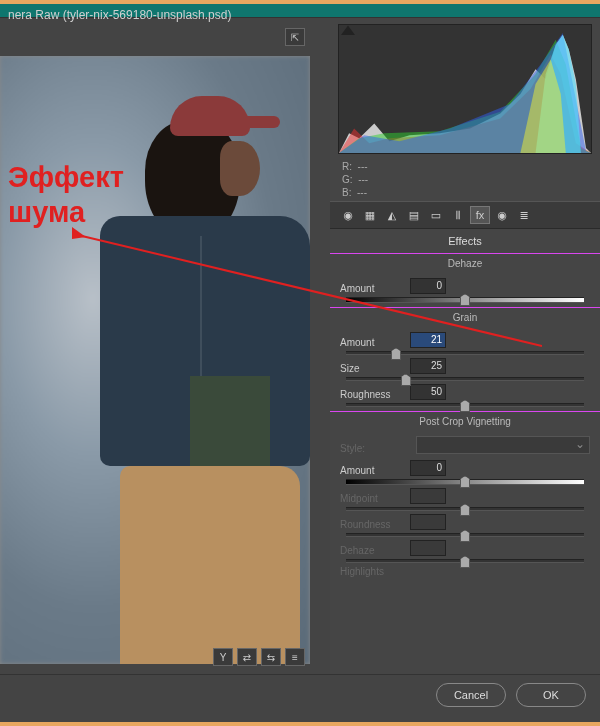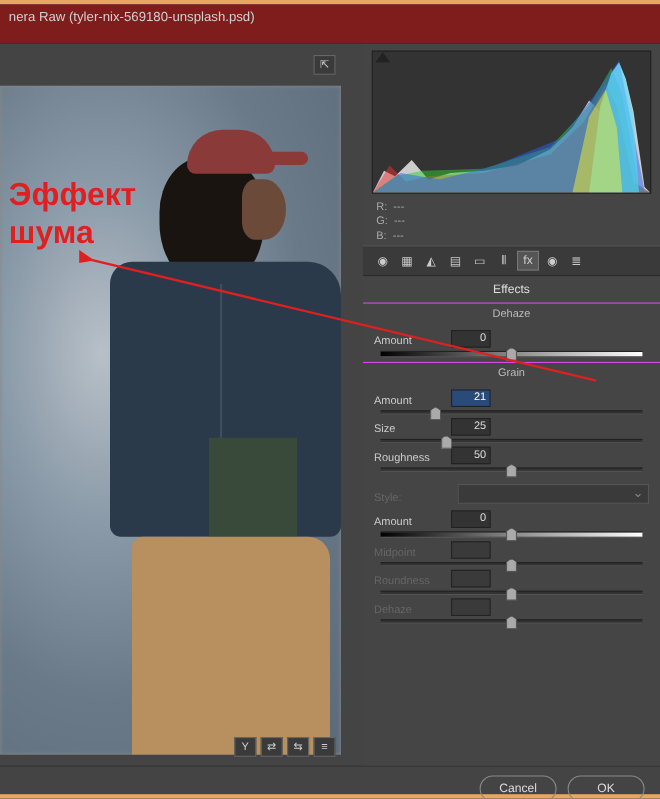--- a/index.html
+++ b/index.html
@@ -1,18 +1,18 @@
 <!DOCTYPE html>
 <html><head>
 <meta charset="utf-8">
 <style>
   * { box-sizing: border-box; margin: 0; padding: 0; font-family: Arial, sans-serif; }
   body { background: #e8a760; width: 600px; height: 726px; overflow: hidden; position: relative; }
   .window { position: absolute; top: 4px; left: 0; right: 0; bottom: 4px; background: #444444; }
-  .titlebar { height: 36px; background: #7f1d1d; color: #d0d0d0; font-size: 12px; padding: 4px 8px; border-bottom: 1px solid #333; }
+  .titlebar { height: 14px; background: #0f766e; color: #d0d0d0; font-size: 12px; padding: 4px 8px; border-bottom: 1px solid #333; }
   .content { display: flex; height: calc(100% - 62px); }
   .preview { width: 330px; position: relative; padding: 10px 0 10px 0; }
   .preview-img { position: absolute; top: 38px; left: 0; width: 310px; height: 608px; background: #888; overflow: hidden; }
   .img-bg { position: absolute; inset: 0; background: radial-gradient(ellipse at 30% 40%, #b8c0c8 0%, #8a9aa8 30%, #6a7a88 60%, #5a6a78 100%); filter: blur(2px); }
   .person { position: absolute; top: 40px; left: 60px; width: 260px; height: 570px; }
   .cap { position: absolute; top: 0; left: 110px; width: 80px; height: 40px; background: #8b3a3a; border-radius: 40px 40px 10px 10px; }
   .cap-brim { position: absolute; top: 20px; left: 175px; width: 45px; height: 12px; background: #8b3a3a; border-radius: 0 8px 8px 0; }
   .hair { position: absolute; top: 25px; left: 85px; width: 95px; height: 120px; background: #1a1410; border-radius: 50% 50% 60% 60%; }
   .face { position: absolute; top: 45px; left: 160px; width: 40px; height: 55px; background: #6b4a3a; border-radius: 30% 50% 50% 30%; }
   .jacket { position: absolute; top: 120px; left: 40px; width: 210px; height: 250px; background: #2a3a4a; border-radius: 20px 30px 10px 10px; }
@@ -143,20 +143,21 @@
         </div>
         <div class="slider-row">
           <span class="slider-label">Roughness</span>
           <span class="slider-value">50</span>
         </div>
         <div class="slider-track">
           <div class="slider-thumb" style="left:50%"></div>
         </div>
       </div>
 
+      <div class="section-title">Post Crop Vignetting</div>
       <div class="section">
         <div class="slider-row">
           <span class="slider-label disabled">Style:</span>
           <div class="dropdown"></div>
         </div>
         <div class="slider-row">
           <span class="slider-label">Amount</span>
           <span class="slider-value">0</span>
         </div>
         <div class="slider-track gradient">
@@ -175,20 +176,23 @@
         </div>
         <div class="slider-track">
           <div class="slider-thumb" style="left:50%"></div>
         </div>
         <div class="slider-row">
           <span class="slider-label disabled">Dehaze</span>
           <span class="slider-value disabled"></span>
         </div>
         <div class="slider-track">
           <div class="slider-thumb" style="left:50%"></div>
+        </div>
+        <div class="slider-row">
+          <span class="slider-label disabled">Highlights</span>
         </div>
       </div>
     </div>
   </div>
 
   <div class="footer">
     <button class="btn">Cancel</button>
     <button class="btn">OK</button>
   </div>
 </div>

